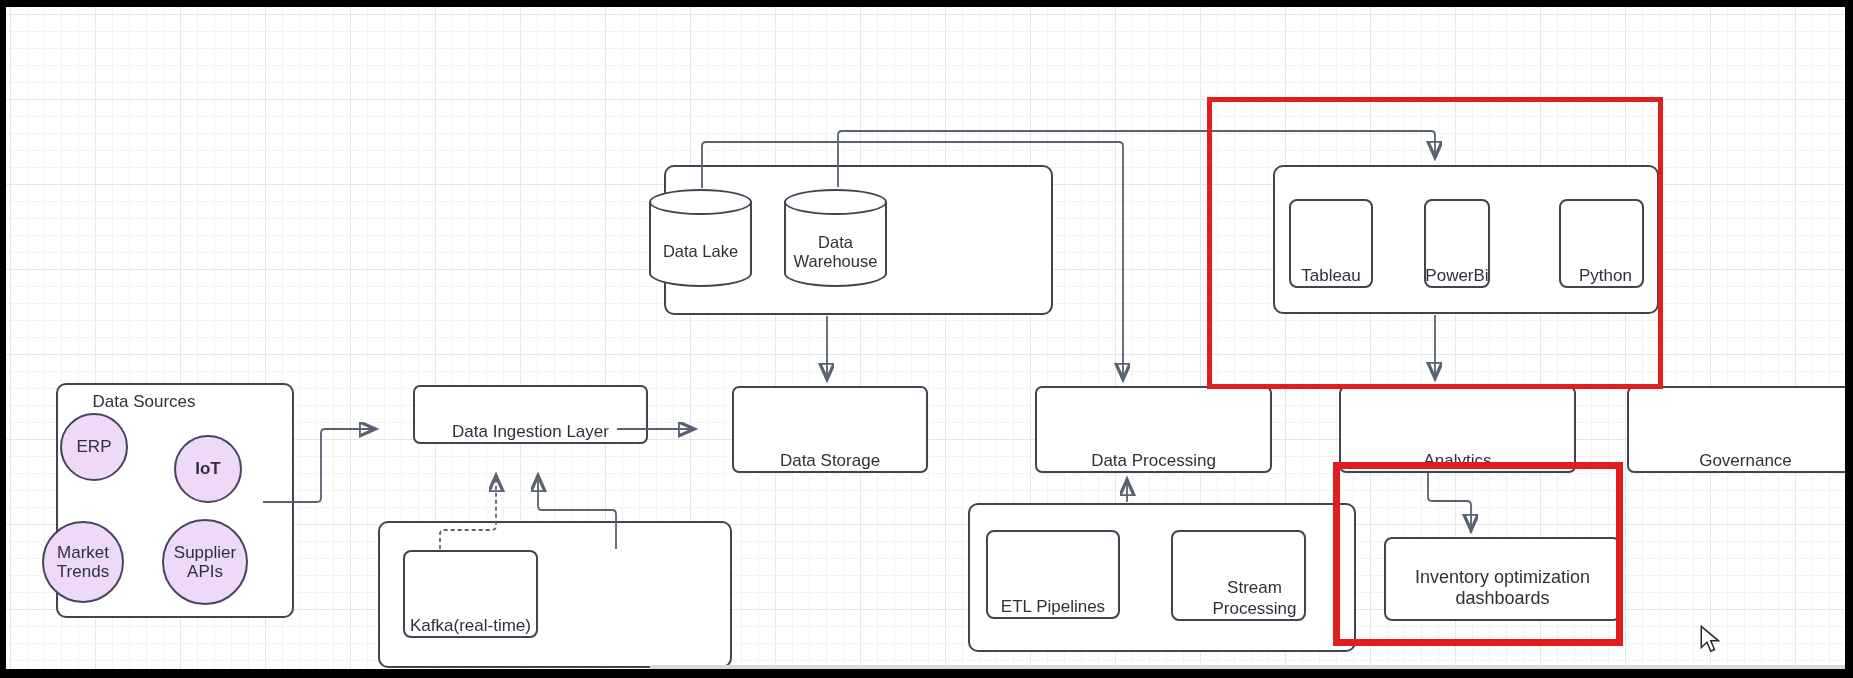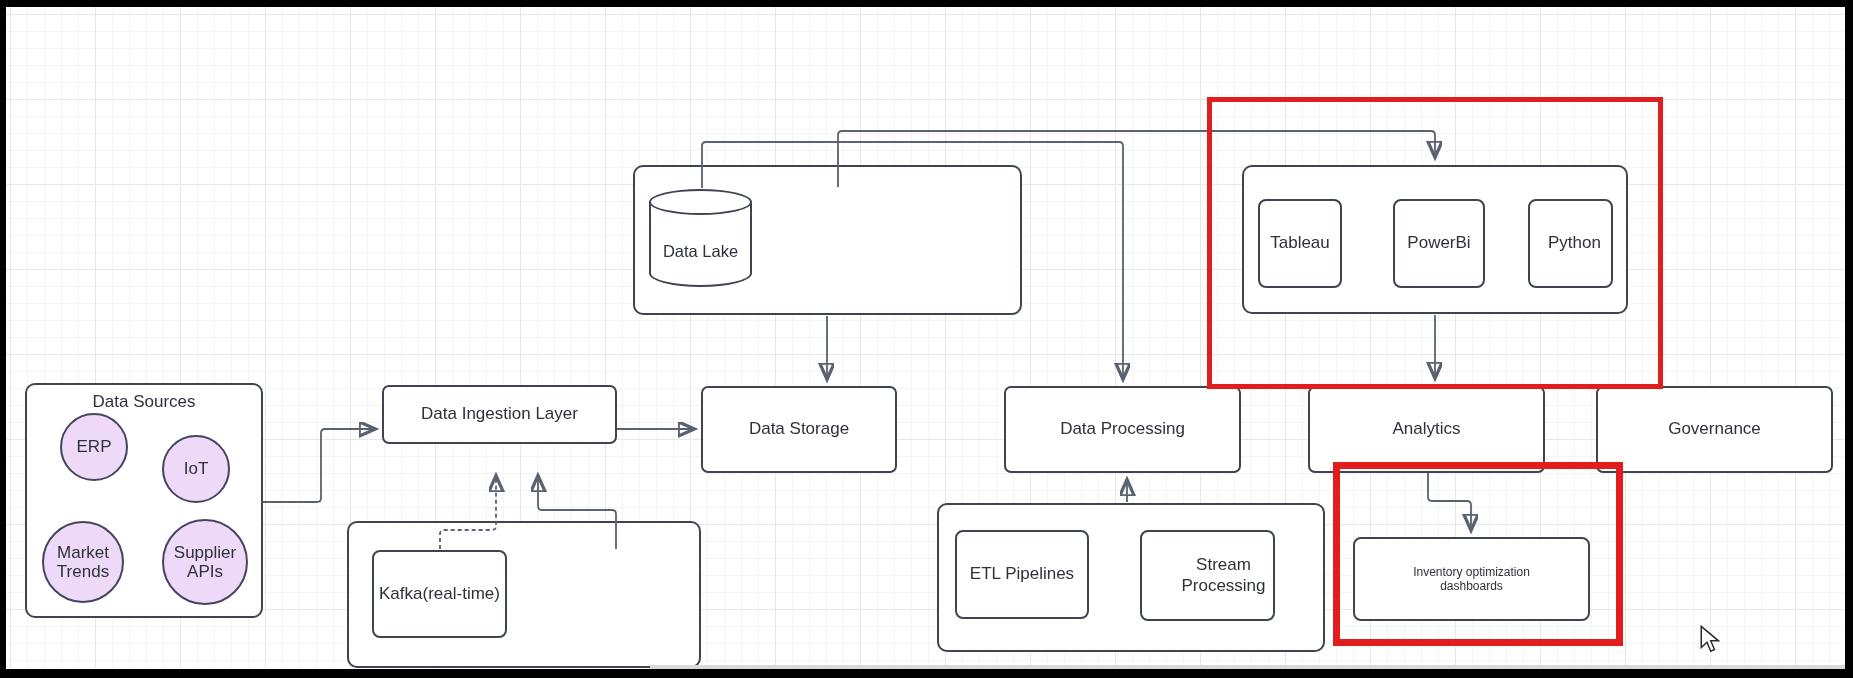--- a/index.html
+++ b/index.html
@@ -19,22 +19,22 @@
       linear-gradient(90deg,#e7e7e7 1px, transparent 1px),
       linear-gradient(#f4f4f4 1px, transparent 1px),
       linear-gradient(90deg,#f4f4f4 1px, transparent 1px);
     background-size:85px 85px,85px 85px,17px 17px,17px 17px;
     background-position:10px 14px,10px 14px,10px 14px,10px 14px;
     font-family:"Liberation Sans", sans-serif;
     color:var(--text);
   }
   .node{
     position:absolute;background:#fff;border:2px solid var(--stroke);
-    border-radius:7px;display:flex;align-items:center;justify-content:center;
-    text-align:center;font-size:17px;line-height:1.2;box-sizing:border-box;
+    border-radius:7px;display:flex;align-items:flex-end;justify-content:center;
+    text-align:center;font-size:17px;line-height:1.2;box-sizing:border-box;margin-left:31px;
   }
   .container{border-radius:10px;}
   .inner{border-radius:8px;}
   .group-title{
     position:absolute;text-align:center;font-size:17px;
   }
   .circle{
     position:absolute;background:var(--circle-fill);border:2px solid var(--circle-stroke);
     border-radius:50%;display:flex;align-items:center;justify-content:center;
     text-align:center;font-size:17px;line-height:1.12;box-sizing:border-box;padding:4px;
@@ -53,33 +53,33 @@
     position:absolute;left:-7px;right:-7px;top:32px;bottom:4px;z-index:3;
     display:flex;align-items:center;justify-content:center;text-align:center;
     font-size:16.5px;line-height:1.18;
   }
   #connectors{position:absolute;left:0;top:0;z-index:5;pointer-events:none;}
   #connectors path{fill:none;stroke:var(--conn);stroke-width:1.8px;}
   .red-rect{position:absolute;border-style:solid;border-color:var(--red);box-sizing:border-box;z-index:8;}
   .frame{position:absolute;background:#000;z-index:10;}
   #scroll-strip{position:absolute;left:650px;top:665px;width:1195px;height:5px;background:#d9d9d9;z-index:9;}
   #cursor{position:absolute;left:1700px;top:625px;z-index:12;}
-  .small-label{font-size:12px;line-height:1.2;padding:15px 28px;}
+  .small-label{font-size:18px;line-height:1.2;padding:9px 28px;}
 </style>
 </head>
 <body>
 
 <div id="canvas">
 
   <div class="node container" style="left:25px;top:383px;width:238px;height:235px;"></div>
   <div class="group-title" style="left:25px;top:392px;width:238px;">Data Sources</div>
   <div class="circle" style="left:60px;top:413px;width:68px;height:68px;">
       <span>ERP</span>
     </div>
-  <div class="circle" style="left:162px;top:435px;width:68px;height:68px;">
+  <div class="circle" style="left:174px;top:435px;width:68px;height:68px;font-weight:bold;">
       <span>IoT</span>
     </div>
   <div class="circle" style="left:42px;top:521px;width:82px;height:82px;">
       <span>Market Trends</span>
     </div>
   <div class="circle" style="left:162px;top:519px;width:86px;height:86px;">
       <span>Supplier APIs</span>
     </div>
 
   <div class="node" style="left:382px;top:385px;width:235px;height:59px;">
@@ -89,20 +89,25 @@
   <div class="node container" style="left:347px;top:521px;width:354px;height:147px;"></div>
   <div class="node inner" style="left:372px;top:550px;width:135px;height:88px;">
       <span>Kafka(real-time)</span>
     </div>
 
   <div class="node container" style="left:633px;top:165px;width:389px;height:150px;"></div>
   <div class="cyl" style="left:649px;top:189px;">
     <span class="cyl-body"></span>
     <span class="cyl-top"></span>
     <span class="cyl-label">Data Lake</span>
+  </div>
+  <div class="cyl" style="left:784px;top:189px;">
+    <span class="cyl-body"></span>
+    <span class="cyl-top"></span>
+    <span class="cyl-label">Data Warehouse</span>
   </div>
 
   <div class="node" style="left:701px;top:386px;width:196px;height:87px;">
       <span>Data Storage</span>
     </div>
   <div class="node" style="left:1004px;top:386px;width:237px;height:87px;">
       <span>Data Processing</span>
     </div>
   <div class="node" style="left:1308px;top:386px;width:237px;height:87px;">
       <span>Analytics</span>
@@ -116,21 +121,21 @@
       <span>ETL Pipelines</span>
     </div>
   <div class="node inner" style="left:1140px;top:530px;width:135px;height:91px;padding-left:32px;">
       <span>Stream Processing</span>
     </div>
 
   <div class="node container" style="left:1242px;top:165px;width:386px;height:149px;"></div>
   <div class="node inner" style="left:1258px;top:199px;width:84px;height:89px;">
       <span>Tableau</span>
     </div>
-  <div class="node inner" style="left:1393px;top:199px;width:92px;height:89px;">
+  <div class="node inner" style="left:1393px;top:199px;width:66px;height:89px;">
       <span>PowerBi</span>
     </div>
   <div class="node inner" style="left:1528px;top:199px;width:85px;height:89px;padding-left:8px;">
       <span>Python</span>
     </div>
 
   <div class="node inner small-label" style="left:1353px;top:537px;width:237px;height:84px;">
       <span>Inventory optimization dashboards</span>
     </div>
 

